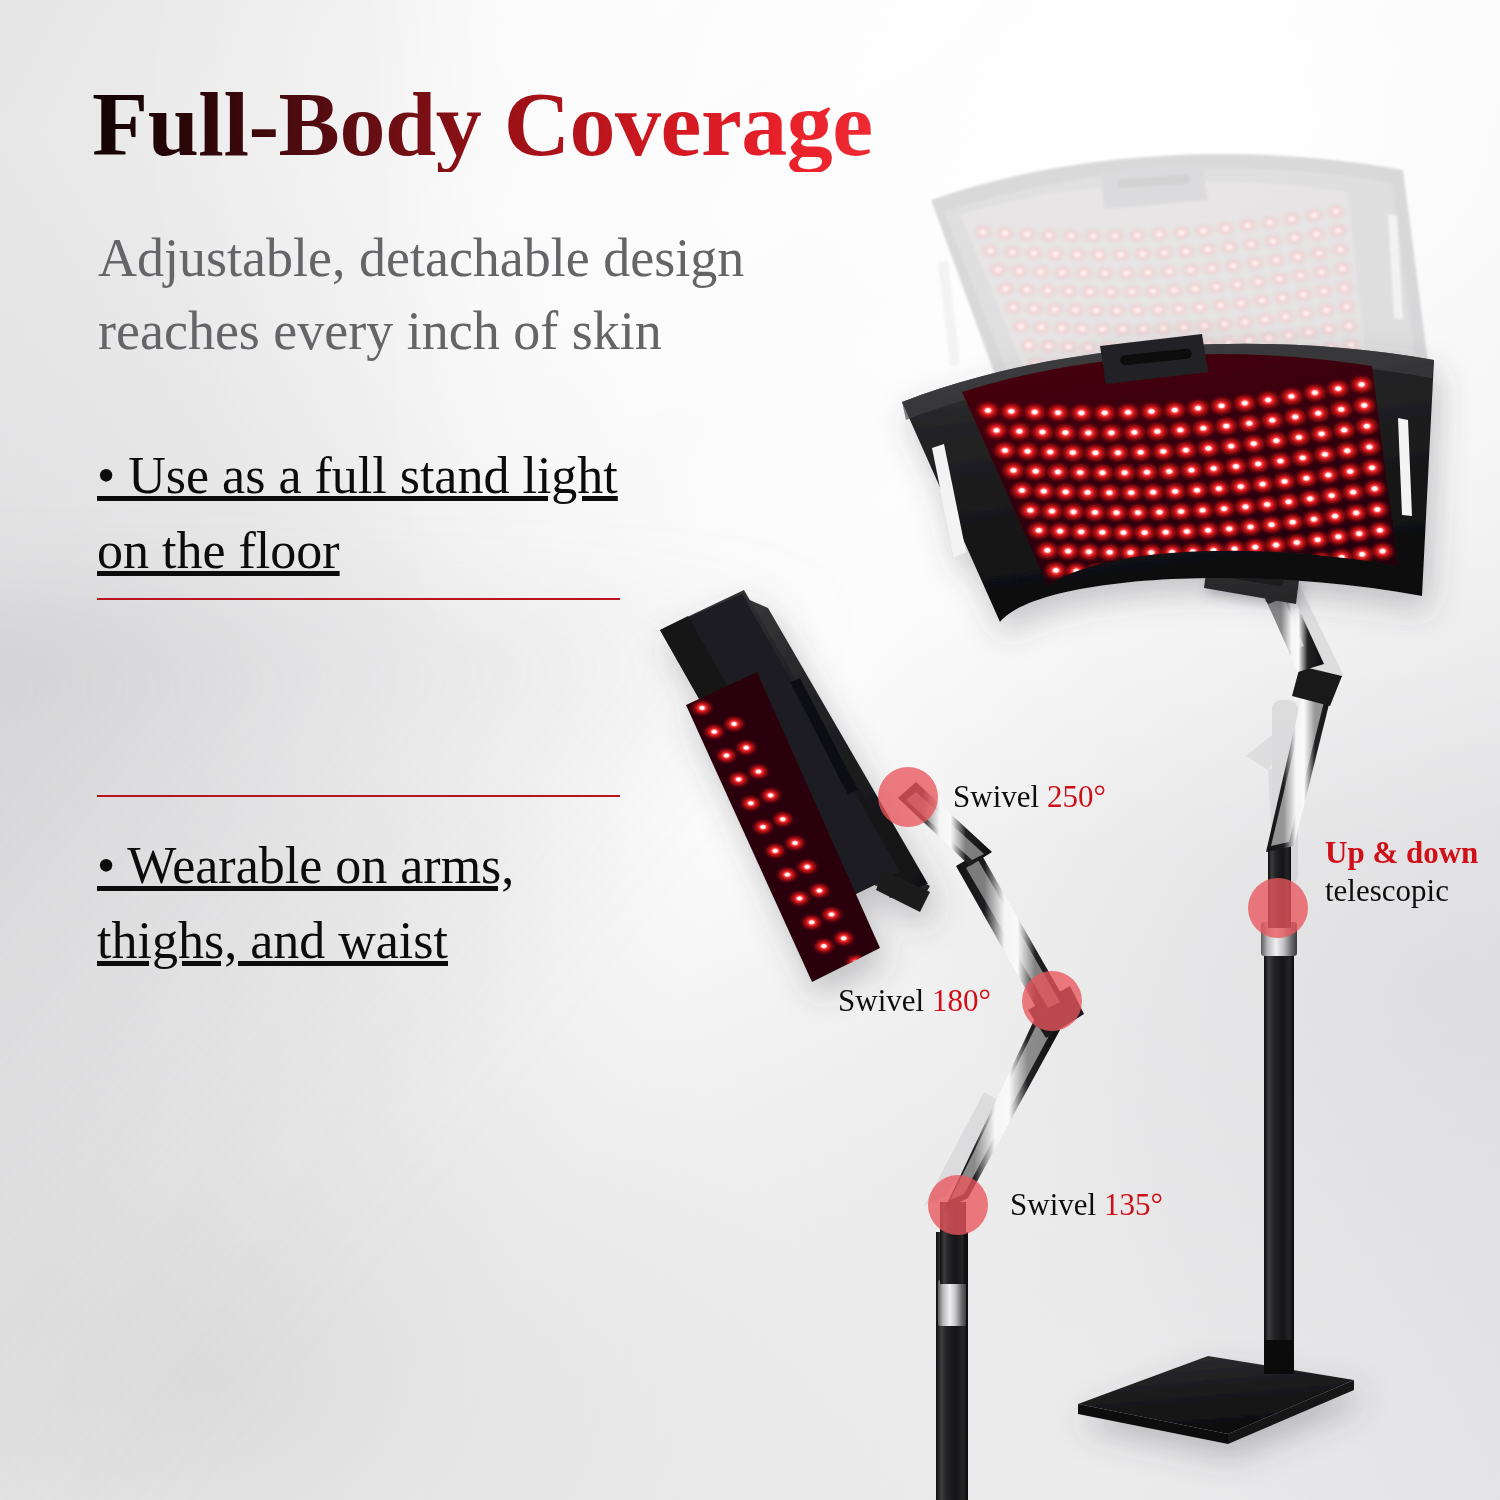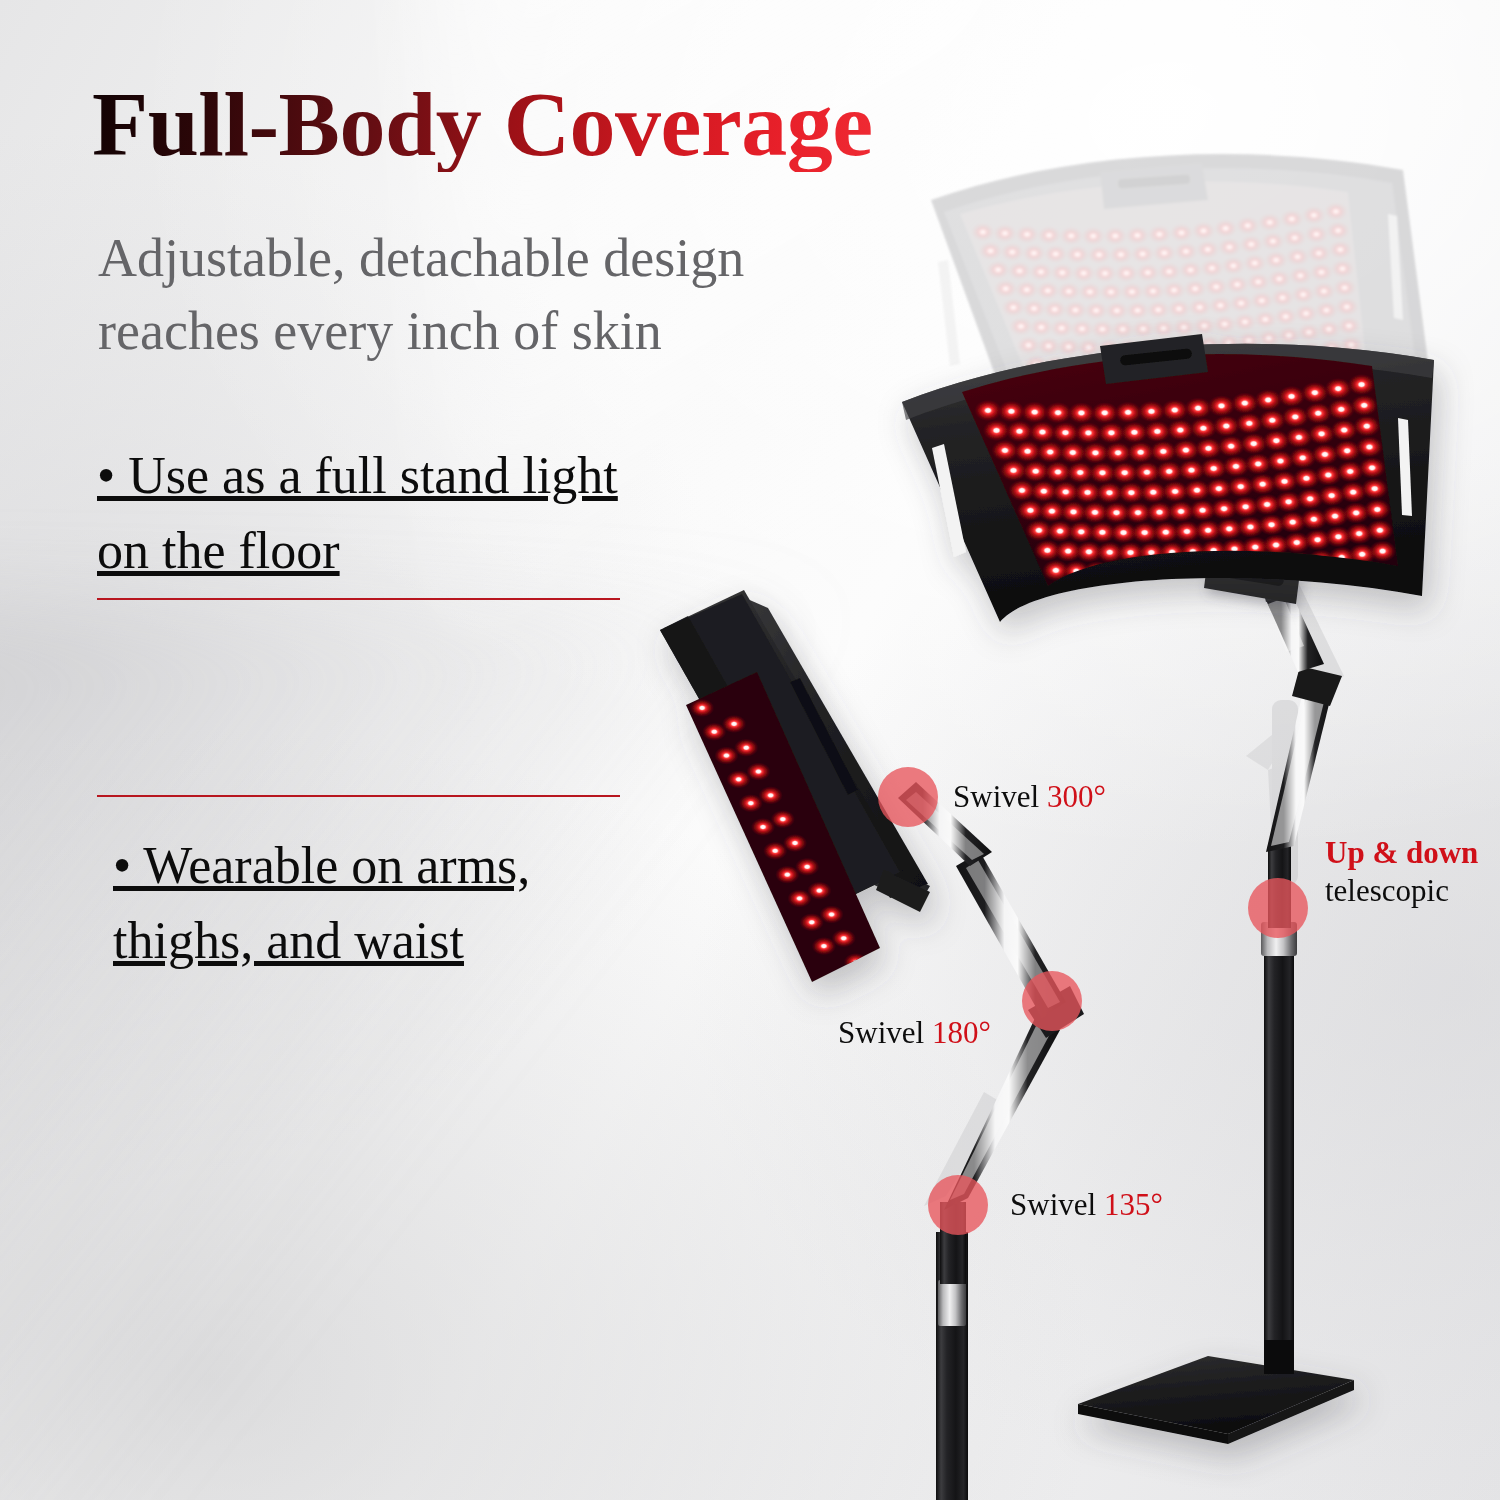--- a/index.html
+++ b/index.html
@@ -50,21 +50,21 @@
     position:absolute; left:98px; top:222px; width:720px;
     font-size:54px; line-height:1.35; color:#656568; font-weight:400;
   }
 
   .bullet {
     position:absolute; left:97px; width:560px;
     font-size:52px; line-height:1.45; color:#0c0c0c; font-weight:400;text-decoration:underline;
   }
   #b0 { top:438px; }
   #b1 { top:632px; }
-  #b2 { top:828px;margin-left:16px; }
+  #b2 { top:828px; }
 
   .divider {
     position:absolute; left:97px; width:523px; height:2px;
     background:#b8161f;
   }
   #d0 { top:598px; }
   #d1 { top:795px; }
 
   
   #scene { position:absolute; inset:0; }
@@ -629,24 +629,24 @@
 
   <div id="title">Full-Body Coverage</div>
   <div id="subtitle">Adjustable, detachable design reaches every inch of skin</div>
 
   <div class="bullet" id="b0">• Use as a full stand light on the floor</div>
   <div class="divider" id="d0"></div>
   <div class="divider" id="d1"></div>
   <div class="bullet" id="b2">• Wearable on arms, thighs, and waist</div>
 
   <div class="lbl" style="left:953px; top:778px;">
-    <span>Swivel </span><span class="deg">300°</span>
+    <span>Swivel </span><span class="deg">250°</span>
   </div>
 
-  <div class="lbl" style="left:838px; top:982px;margin-top:32px;">
+  <div class="lbl" style="left:838px; top:982px;">
     <span>Swivel </span><span class="deg">180°</span>
   </div>
 
   <div class="lbl" style="left:1010px; top:1186px;">
     <span>Swivel </span><span class="deg">135°</span>
   </div>
 
   <div class="lbl" style="left:1325px; top:834px; text-align:left;">
     <div class="red">Up &amp; down</div>
     <div class="blk">telescopic</div>

